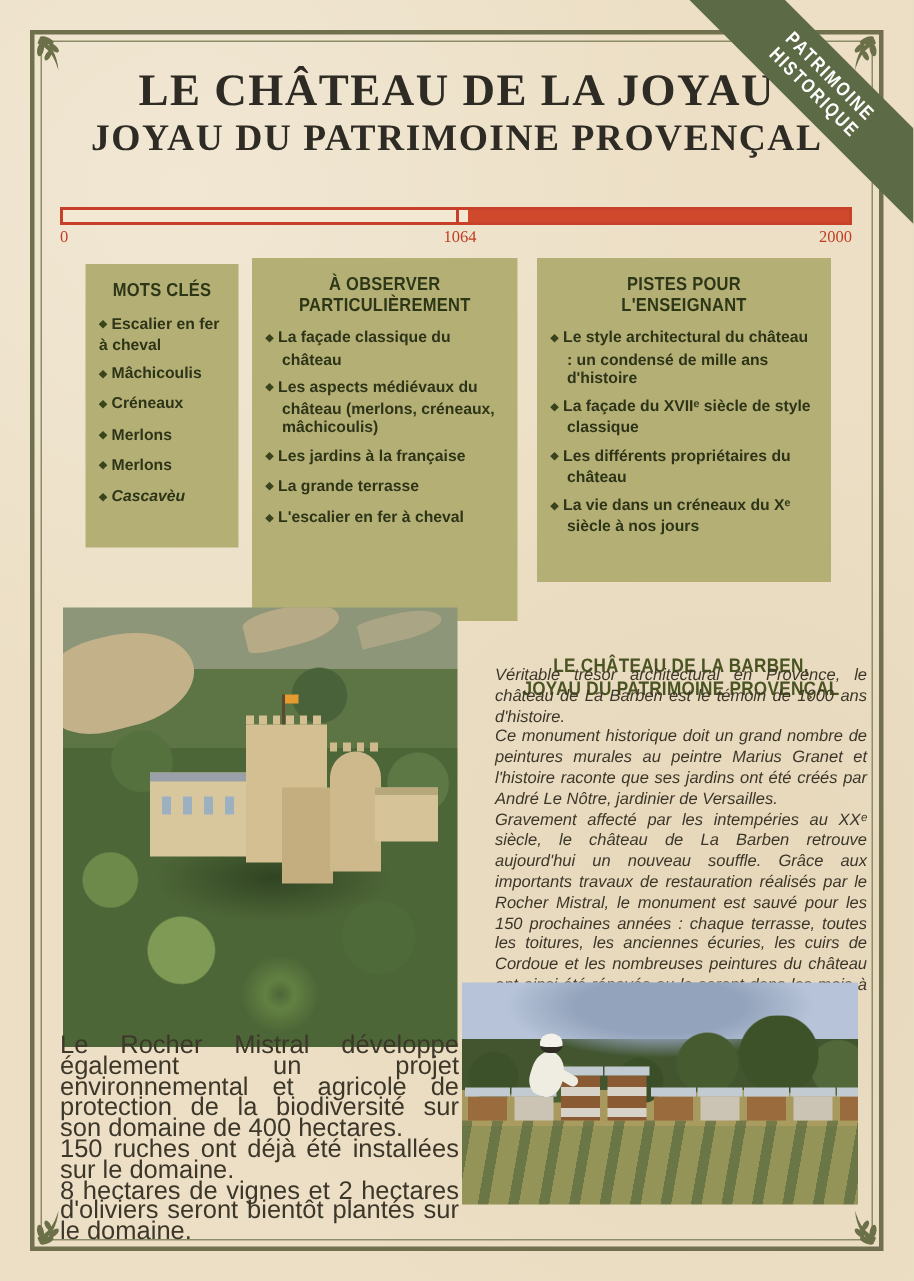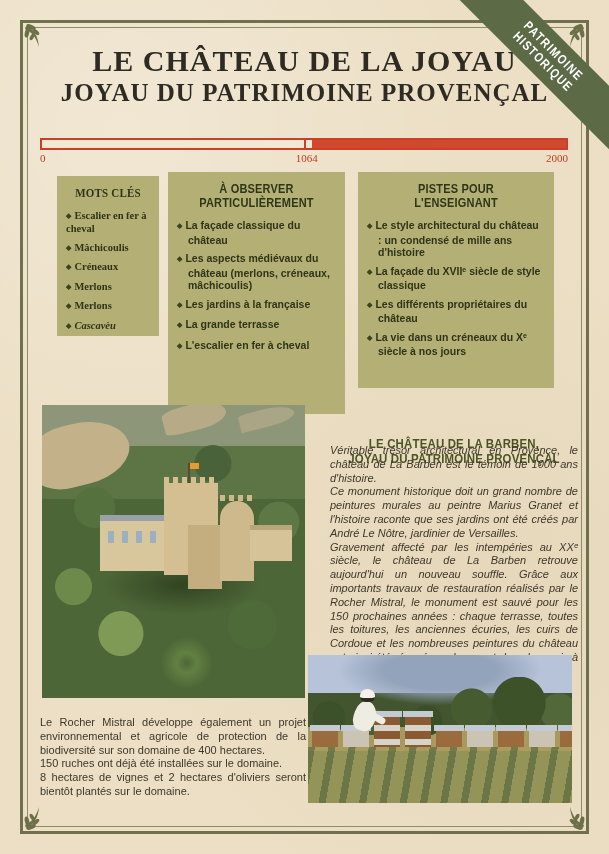--- a/index.html
+++ b/index.html
@@ -42,42 +42,42 @@
   .tl-bar { position:relative; height:12px; border:2px solid #c8402a; background:#f3e8d2; }
   .tl-fill { position:absolute; left:51.5%; right:0; top:0; bottom:0; background:#d0492c; }
   .tl-divider { position:absolute; left:50%; top:0; bottom:0; width:2px; background:#c8402a; }
   .tl-labels { position:relative; height:14px; margin-top:2px;
     font-family:"Liberation Serif", serif; font-size:11px; color:#c03d22; }
   .tl-start { position:absolute; left:0; }
   .tl-mid { position:absolute; left:50.5%; transform:translateX(-50%); }
   .tl-end { position:absolute; right:0; }
   
   .box { position:absolute; background:#b4b075; color:#2e3418; padding:11px 9px; }
-  .box-1 { left:57px;  top:176px; width:102px; height:160px;font-family:Liberation Serif, serif; }
+  .box-1 { left:57px;  top:176px; width:102px; height:189px; }
   .box-2 { left:168px; top:172px; width:177px; height:242px; }
   .box-3 { left:358px; top:172px; width:196px; height:216px; }
   .box-title { display:block; text-align:center; font-weight:bold; font-size:12.5px;
     line-height:13.5px; letter-spacing:.2px; color:#2d3617; transform:scaleX(.88);
     margin-bottom:9px; }
   .box ul { list-style:none; }
   .box li { font-weight:bold; font-size:10.5px; line-height:12.5px; margin-bottom:6px;
     padding-left:11px; text-indent:-11px; }
   .box-1 li { padding-left:0; text-indent:0; }
   .bullet { font-size:7px; margin-right:3px; position:relative; top:-1px; color:#39431c; }
   .italic { font-style:italic; }
   
   .article-heading { position:absolute; left:330px; top:401px; width:248px;
     text-align:center; color:#4a5423; font-weight:bold;margin-top:36px; }
   .article-heading .hl { display:block; font-size:13px; line-height:14.5px;
     letter-spacing:.2px; transform:scaleX(.88); }
   .article-body { position:absolute; left:330px; top:444px; width:248px;
     font-size:11px; line-height:13.8px; text-align:justify; color:#3d372a; }
   .article-body p { margin:0;font-style:italic; }
-  .footer-text { position:absolute; left:40px; top:716px; width:266px;
-    font-size:11px; line-height:13.8px; text-align:justify; color:#3d372a; }
+  .footer-text { position:absolute; left:40px; top:690px; width:266px;
+    font-size:17px; line-height:13.8px; text-align:justify; color:#3d372a; }
   .footer-text p { margin:0; }
   
   .castle-photo { position:absolute; left:42px; top:405px; width:263px; height:293px;
     overflow:hidden;
     background:
       radial-gradient(circle at 12% 62%, #6d8a4a 0 18px, transparent 19px),
       radial-gradient(circle at 30% 78%, #7f9a55 0 22px, transparent 23px),
       radial-gradient(circle at 55% 88%, #62804200 0, #628042 10px, transparent 26px),
       radial-gradient(circle at 80% 75%, #4e6a38 0 24px, transparent 25px),
       radial-gradient(circle at 90% 40%, #5d7844 0 20px, transparent 21px),

